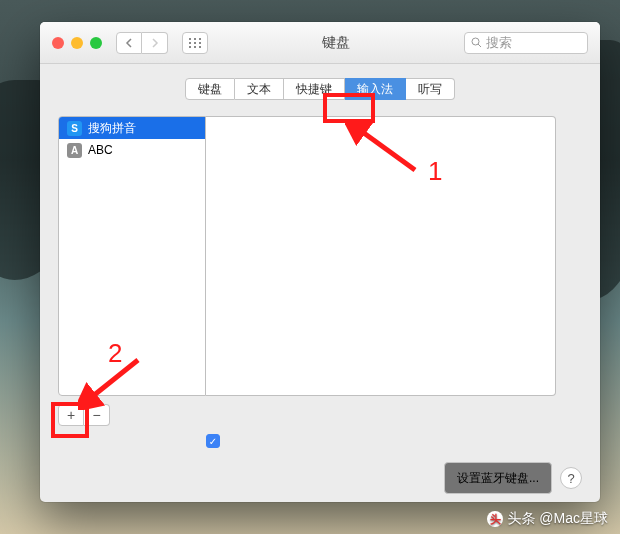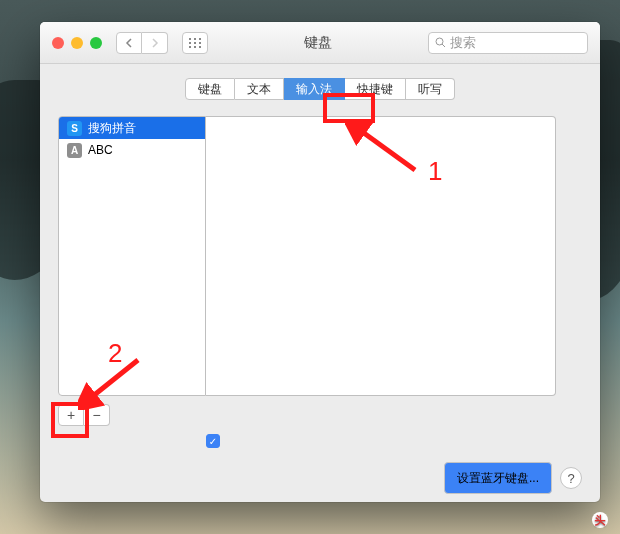--- a/index.html
+++ b/index.html
@@ -29,21 +29,21 @@
   .navbtns{display:flex;}
   .navbtn,.gridbtn{
     height:22px;min-width:26px;border:1px solid #c8c8c8;background:#fff;
     display:flex;align-items:center;justify-content:center;font-size:12px;color:#888;
   }
   .navbtn:first-child{border-radius:4px 0 0 4px;}
   .navbtn:last-child{border-radius:0 4px 4px 0;border-left:none;}
   .gridbtn{border-radius:4px;margin-left:6px;}
   .wtitle{flex:1;text-align:center;font-size:14px;color:#444;}
   .search{
-    width:160px;height:22px;border:1px solid #c8c8c8;border-radius:4px;
+    width:124px;height:22px;border:1px solid #c8c8c8;border-radius:4px;
     background:#fff;display:flex;align-items:center;padding:0 6px;color:#999;gap:4px;
   }
   .body{padding:14px 18px 16px;}
   .tabs{display:flex;justify-content:center;margin-bottom:16px;}
   .tab{
     height:22px;padding:0 12px;border:1px solid #c4c4c4;background:#fff;
     display:flex;align-items:center;font-size:12px;color:#333;border-left:none;
     cursor:default;
   }
   .tab:first-child{border-left:1px solid #c4c4c4;border-radius:4px 0 0 4px;}
@@ -69,21 +69,21 @@
     display:flex;align-items:center;justify-content:center;font-size:14px;color:#555;
   }
   .arbtn:first-child{border-radius:4px 0 0 4px;}
   .arbtn:last-child{border-radius:0 4px 4px 0;border-left:none;}
   .checks{margin-top:8px;display:flex;flex-direction:column;gap:4px;margin-left:148px;}
   .chk{display:flex;align-items:center;gap:6px;font-size:12px;color:#333;}
   .cbox{width:14px;height:14px;border:1px solid #b0b0b0;border-radius:3px;background:#fff;display:flex;align-items:center;justify-content:center;}
   .cbox.on{background:#3b82f6;border-color:#3b82f6;color:#fff;font-size:10px;}
   .footer{display:flex;justify-content:flex-end;align-items:center;gap:8px;margin-top:14px;}
   .btn{
-    height:22px;padding:15px 12px;border:1px solid #c4c4c4;border-radius:4px;background:#3b82f6;
+    height:22px;padding:15px 12px;border:1px solid #c4c4c4;border-radius:4px;background:#737373;
     font-size:12px;display:flex;align-items:center;
   }
   .hbtn{width:22px;height:22px;border-radius:50%;border:1px solid #c4c4c4;background:#fff;display:flex;align-items:center;justify-content:center;font-size:13px;color:#555;}
   
   .redbox{position:absolute;border:4px solid #ff1a1a;pointer-events:none;}
   .arrow{position:absolute;pointer-events:none;}
   .alabel{position:absolute;color:#ff1a1a;font-size:26px;font-weight:500;font-family:Arial;}
   .watermark{position:absolute;right:12px;bottom:6px;color:#fff;font-size:14px;text-shadow:0 1px 2px rgba(0,0,0,.6);display:flex;align-items:center;gap:4px;}
   .wmicon{width:16px;height:16px;border-radius:50%;background:#fff;color:#d33;font-size:11px;font-weight:bold;display:flex;align-items:center;justify-content:center;}
 </style>
@@ -137,25 +137,25 @@
   </div>
 
   <div class="body">
     <div class="tabs">
       <div class="tab">
           <span>键盘</span>
         </div>
       <div class="tab">
           <span>文本</span>
         </div>
+      <div class="tab">
+          <span>快捷键</span>
+        </div>
       <div class="tab active">
           <span>输入法</span>
-        </div>
-      <div class="tab">
-          <span>快捷键</span>
         </div>
       <div class="tab">
           <span>听写</span>
         </div>
     </div>
 
     <div class="panel">
       <div class="ilist">
         <div class="irow sel">
           <div class="isquare blue">S</div>
@@ -212,13 +212,14 @@
       <marker id="ah2" markerWidth="6" markerHeight="6" refX="2" refY="3" orient="auto">
         <path d="M0,0 L6,3 L0,6 Z" fill="#ff1a1a"></path>
       </marker>
     </defs>
   <line x1="60" y1="5" x2="10" y2="45" stroke="#ff1a1a" stroke-width="5" marker-end="url(#ah2)"></line>
 </svg>
 <div class="alabel" style="left:108px;top:338px;">2</div>
 
 <div class="watermark">
   <span class="wmicon">头</span>
+  <span>头条 @Mac星球</span>
 </div>
 
 </body></html>

